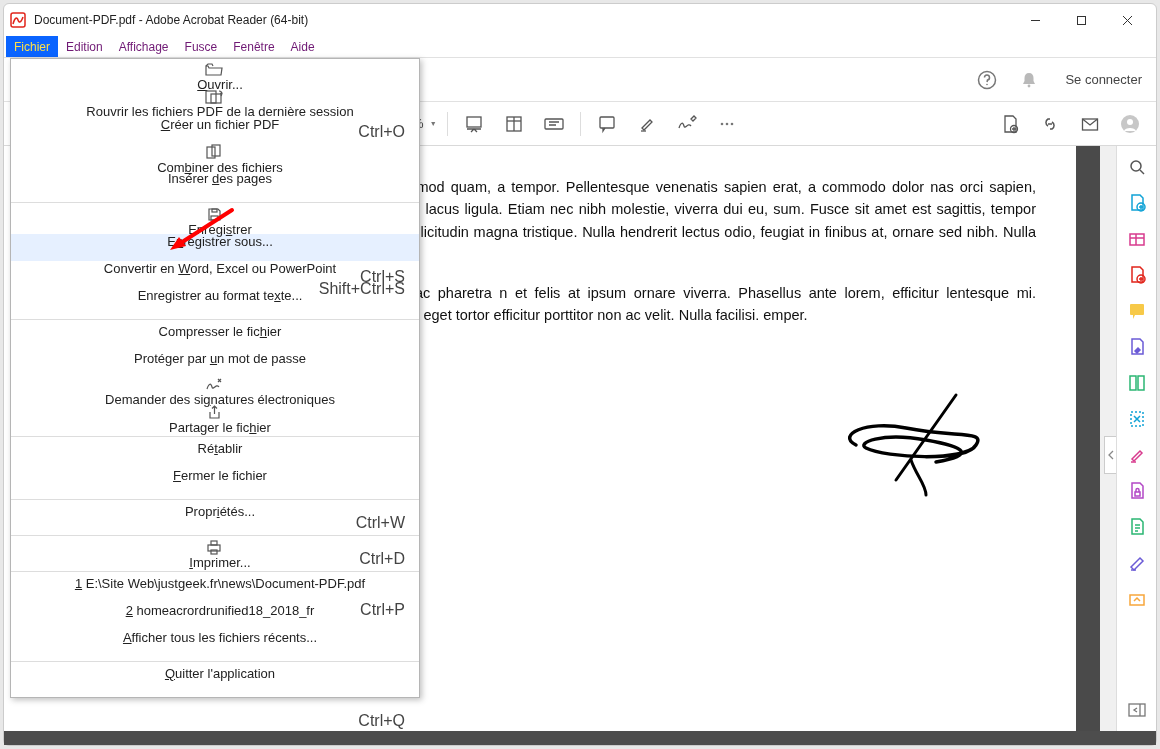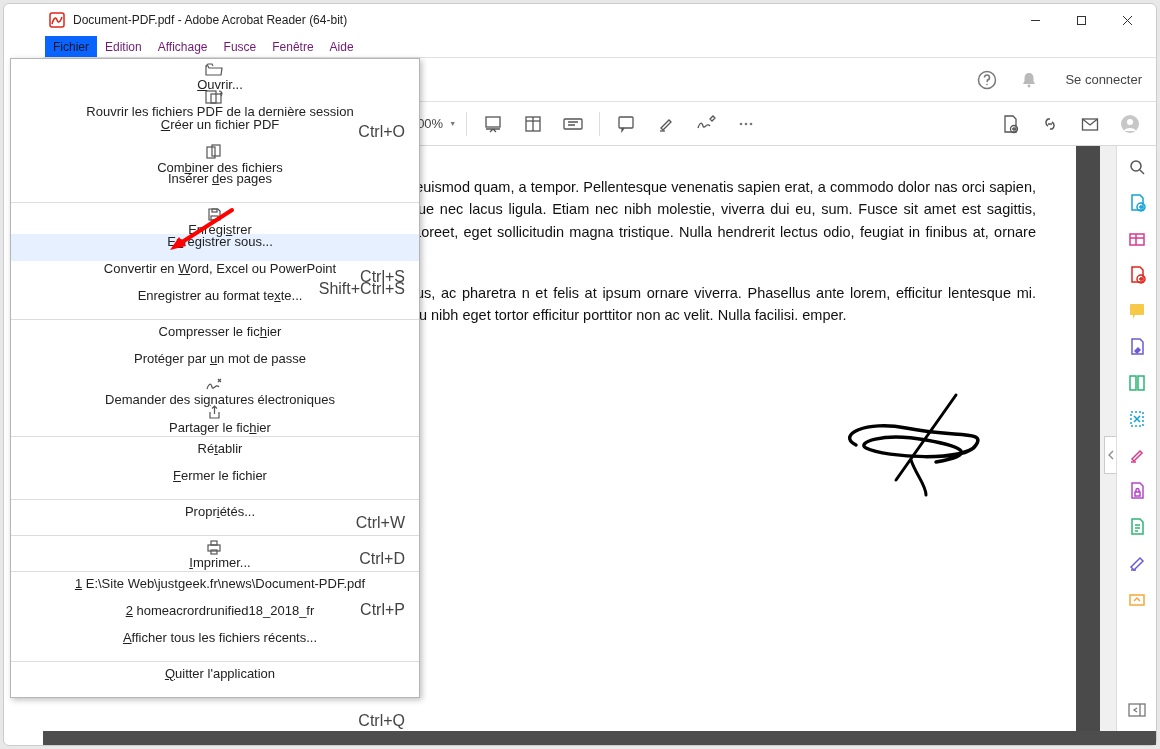--- a/index.html
+++ b/index.html
@@ -1,25 +1,25 @@
 <!DOCTYPE html>
 <html><head>
 <meta charset="utf-8">
 <style>
   * { box-sizing: border-box; margin: 0; padding: 0; font-family: "Segoe UI", Arial, sans-serif; }
   body { width: 1160px; height: 749px; background: #e8e8e8; overflow: hidden; }
-  .window { width: 1154px; height: 743px; margin: 3px; background: #fff; border: 1px solid #ccc; border-radius: 6px; display: flex; flex-direction: column; position: relative; padding-left: 39px; }
+  .window { width: 1154px; height: 743px; margin: 3px; background: #fff; border: 1px solid #ccc; border-radius: 6px; display: flex; flex-direction: column; position: relative; }
   .titlebar { height: 32px; display: flex; align-items: center; padding: 0 6px; }
   .titlebar .app-icon { width: 16px; height: 16px; margin-right: 8px; }
   .titlebar .title { font-size: 12px; color: #222; }
   .win-controls { margin-left: auto; display: flex; }
   .win-btn { width: 46px; height: 32px; display: flex; align-items: center; justify-content: center; color: #333; }
   .menubar { height: 22px; display: flex; align-items: stretch; padding: 0 2px; border-bottom: 1px solid #e1e1e1; font-size: 12px; }
   .menu-item { padding: 0 8px; display: flex; align-items: center; color: #701a75; }
-  .menu-item.active { background: #0a64ff; color: #0f172a; }
+  .menu-item.active { background: #0a64ff; color: #fde047; }
   .header-row { height: 44px; display: flex; align-items: center; border-bottom: 1px solid #e1e1e1; padding-right: 14px; }
   .header-row .spacer { flex: 1; }
   .hdr-icon { width: 28px; height: 28px; display: flex; align-items: center; justify-content: center; margin-left: 14px; color: #555; }
   .sign-in { margin-left: 22px; font-size: 13px; color: #444; }
   .toolbar { height: 44px; display: flex; align-items: center; border-bottom: 1px solid #d9d9d9; padding: 0 6px; }
   .tb-spacer { flex: 1; }
   .tb-icon { width: 36px; height: 36px; display: flex; align-items: center; justify-content: center; color: #555; margin: 0 2px; }
   .tb-sep { width: 1px; height: 24px; background: #ddd; margin: 0 6px; }
   .zoom-val { font-size: 13px; color: #444; margin: 0 4px; display: flex; align-items: center; gap: 6px; }
   .zoom-val::after { content: "▼"; font-size: 7px; color: #777; }

